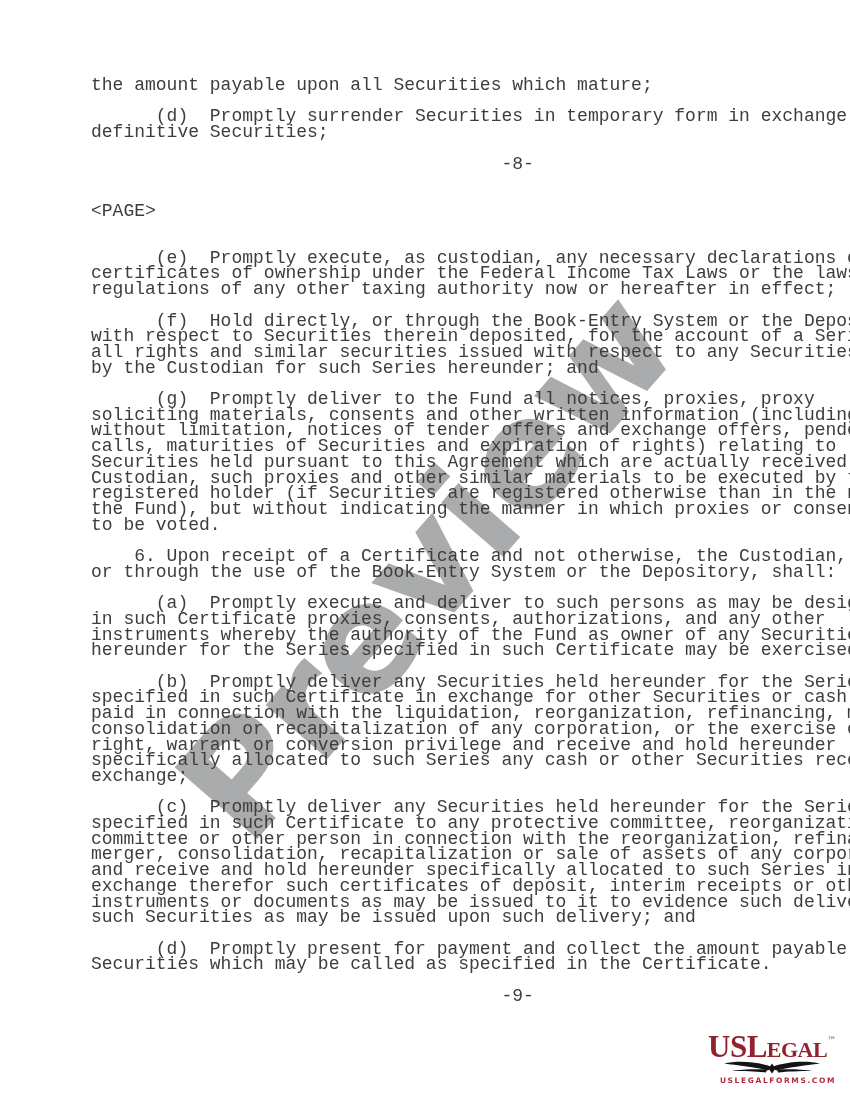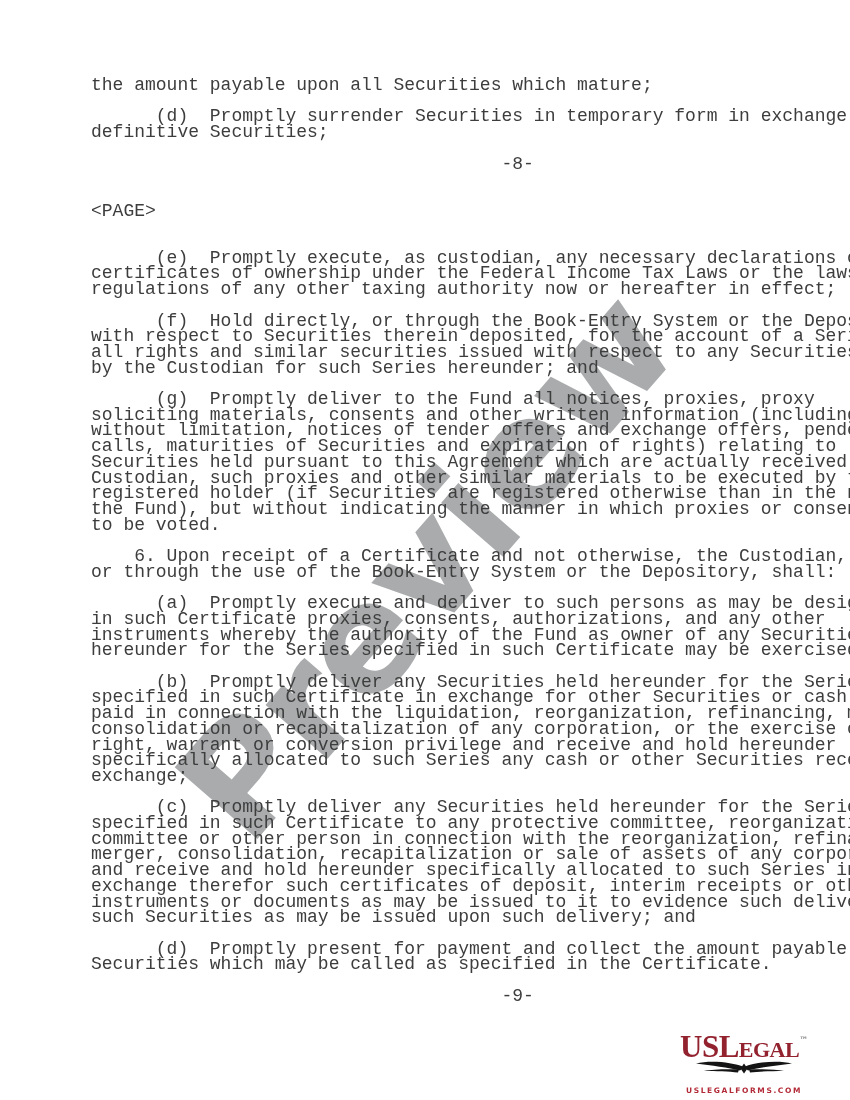--- a/index.html
+++ b/index.html
@@ -36,24 +36,24 @@
     margin: 0;
     z-index: 2;
     font-family: "Liberation Mono", "DejaVu Sans Mono", monospace;
     font-size: 18px;
     line-height: 15.7px;
     color: #3d3d3d;
     white-space: pre;
   }
   .logo {
     position: absolute;
-    left: 680px;
+    left: 708px;
     top: 1027px;
     width: 128px;
-    text-align: center;
+    text-align: right;
     z-index: 3;
   }
   .brand-line {
     position: relative;
     font-family: "Liberation Serif", serif;
     font-weight: bold;
     font-size: 31px;
     line-height: 26px;
     color: #93222f;
     letter-spacing: -0.5px;
@@ -68,21 +68,21 @@
     font-weight: bold;
     color: #8a8a8a;
     vertical-align: 14px;
     letter-spacing: 0;
   }
   .wings {
     display: block;
     margin: 1px auto 0 auto;
   }
   .site-line {
-    margin-top: 12px;
+    margin-top: 2px;
     font-family: "DejaVu Sans", sans-serif;
     font-weight: bold;
     font-size: 7.5px;
     letter-spacing: 1.6px;
     color: #b32b38;
     white-space: nowrap;
   }
 </style>
 </head>
 <body>

